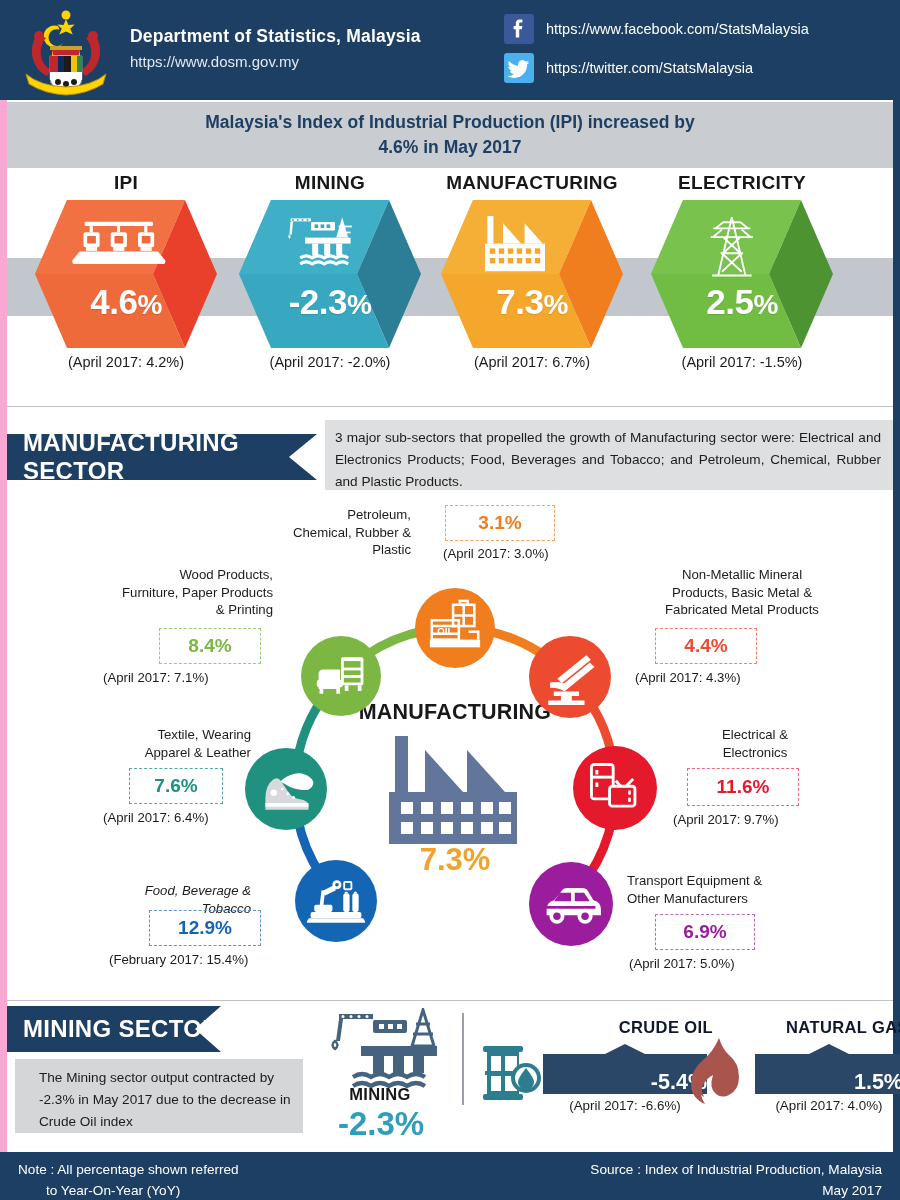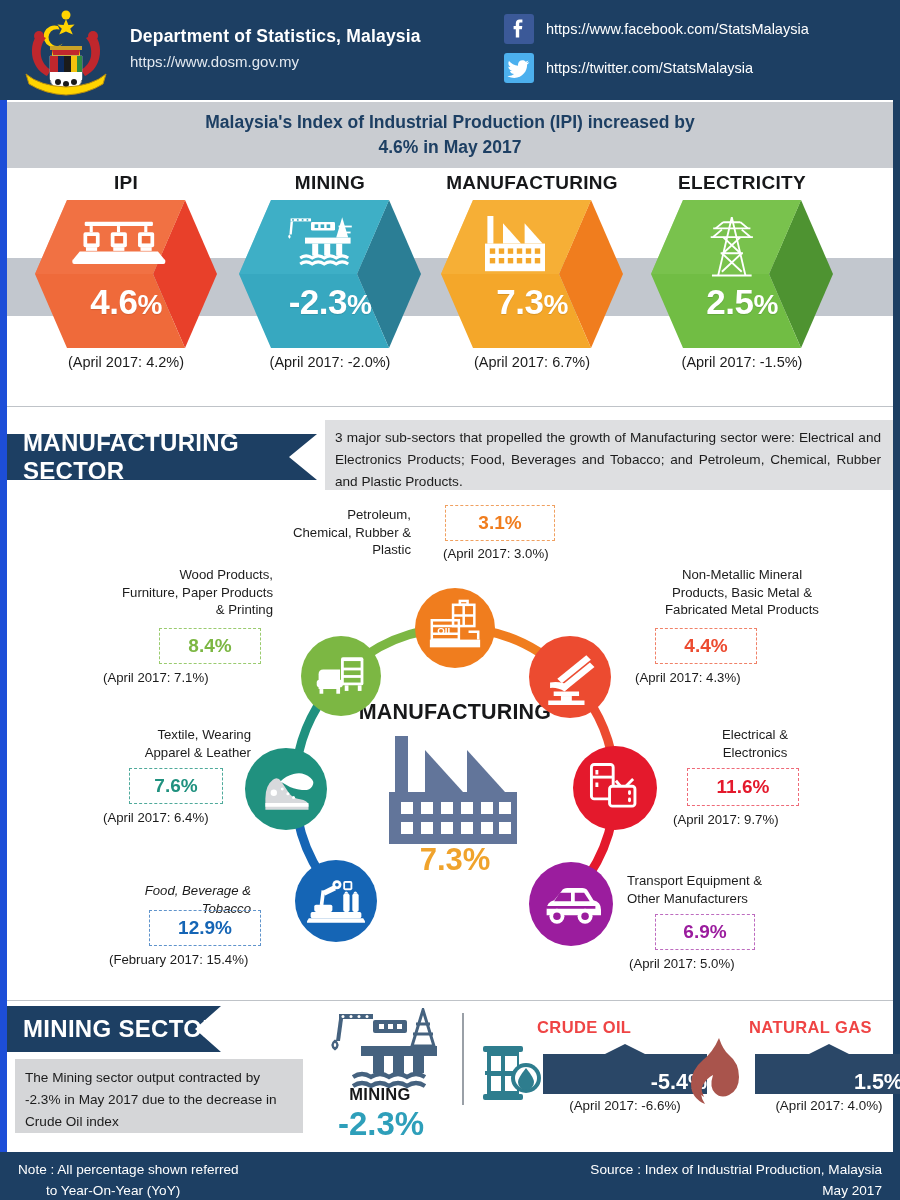--- a/index.html
+++ b/index.html
@@ -6,21 +6,21 @@
   html, body {
     width: 900px; height: 1200px;
     font-family: "Liberation Sans", sans-serif;
     background: #ffffff;
     overflow: hidden;
   }
   #page {
     position: relative;
     width: 900px; height: 1200px;
     background: #ffffff;
-    border-left: 7px solid #1d4ed8;
+    border-left: 7px solid #f9a8d4;
     border-right: 7px solid #1d3f63;
   }
 
   
   .header {
     position: absolute; left: -7px; top: 0; width: 900px; height: 100px;
     background: #1d3f63;
   }
   .crest { position: absolute; left: 14px; top: 6px; width: 104px; height: 90px; }
   .dept-name {
@@ -119,35 +119,35 @@
   }
   .ctr-val {
     position: absolute; left: 328px; top: 344px; width: 240px; text-align: center;
     font-size: 31px; font-weight: bold; color: #f0a32c;
   }
 
   
   .mine-note {
     position: absolute; left: 8px; top: 1059px; width: 288px; height: 74px;
     background: #d5d6d8; color: #1c1c1c;
-    font-size: 13.6px; line-height: 1.62; padding: 8px 10px 0 10px;
+    font-size: 13.6px; line-height: 1.62; padding: 8px 10px 0 24px;
   }
   .mine-label {
     position: absolute; left: 308px; top: 1085px; width: 130px; text-align: center;
     font-size: 16.5px; font-weight: bold; color: #17181a; letter-spacing: .3px;
   }
   .mine-val {
     position: absolute; left: 288px; top: 1105px; width: 172px; text-align: center;
     font-size: 33px; font-weight: bold; color: #2e9fba;
   }
   .divider { position: absolute; left: 455px; top: 1013px; width: 2px; height: 92px; background: #9aa0a7; }
 
   .cmdty-title {
     position: absolute; font-size: 16.5px; font-weight: bold;
-    color: #ef4444; letter-spacing: .4px; text-align: left;
+    color: #0f172a; letter-spacing: .4px; text-align: right;
   }
   .cmdty-box { position: absolute; }
   .cmdty-box .cv {
     position: absolute; left: 0; top: 26px; width: 100%; text-align: right;
     color: #fff; font-size: 21.5px; font-weight: bold;
   }
   .cmdty-prev { position: absolute; font-size: 13.4px; color: #1c1c1c; text-align: center; }
 
   
   .footer {

